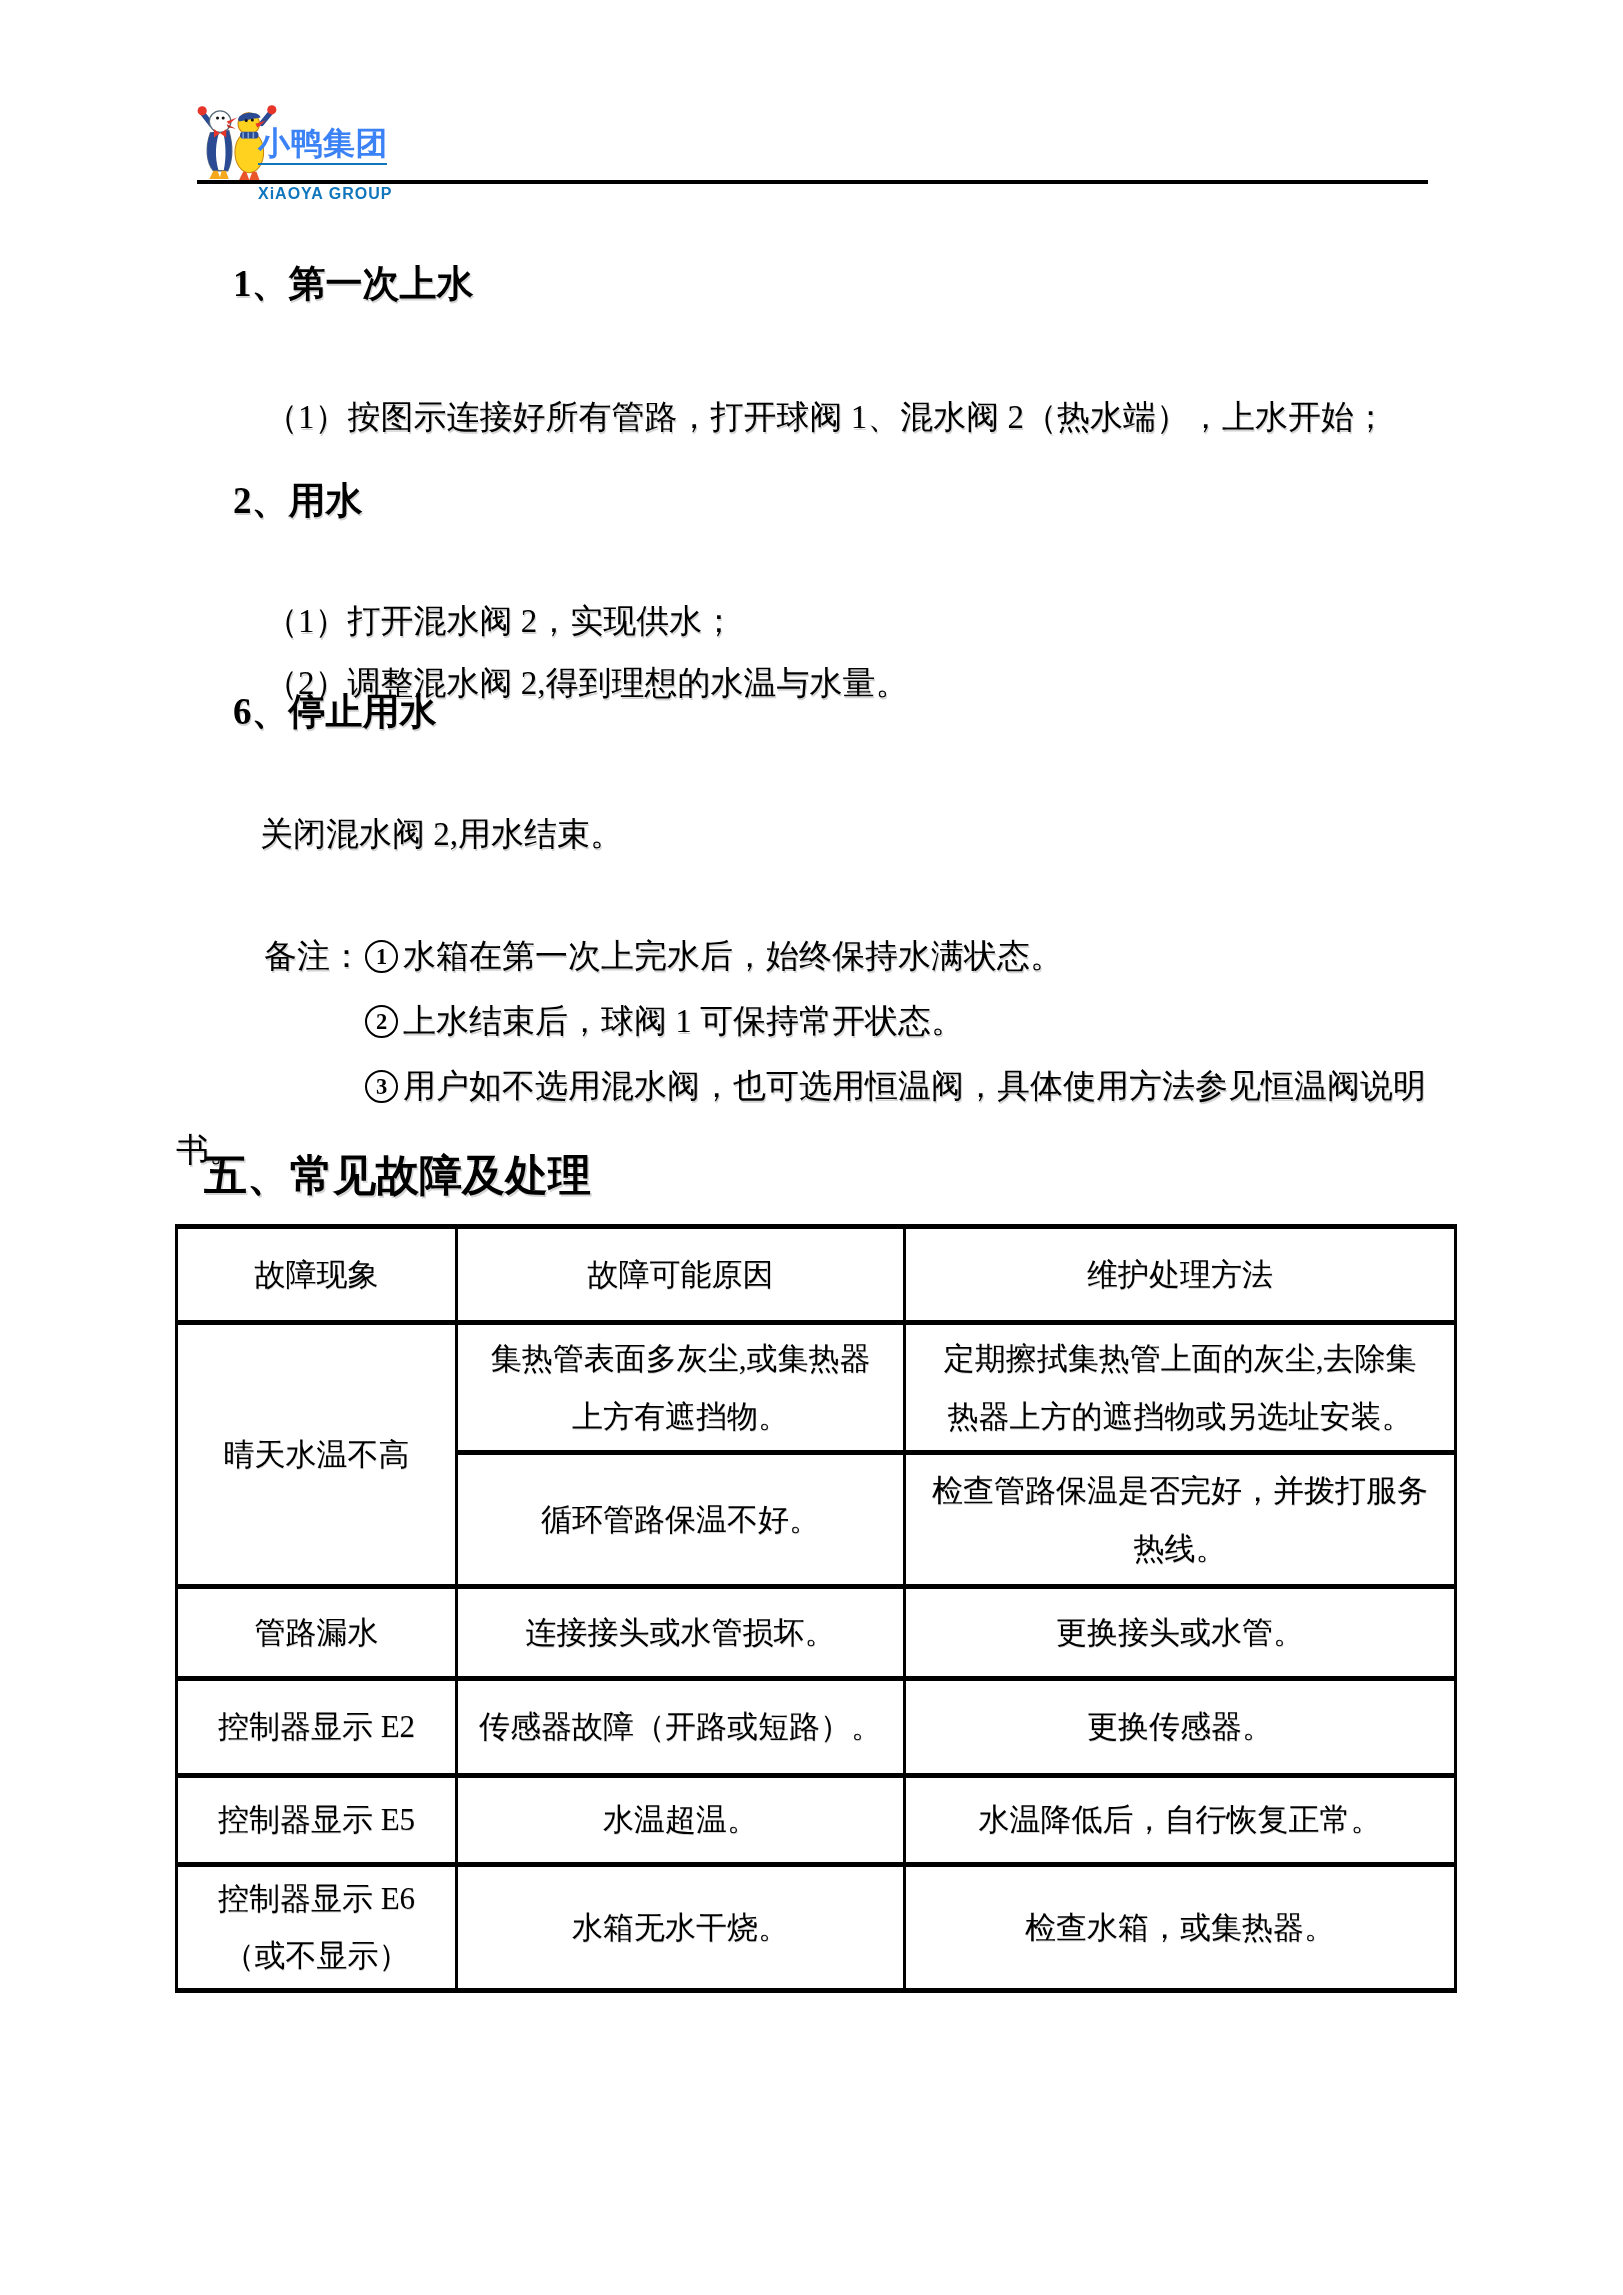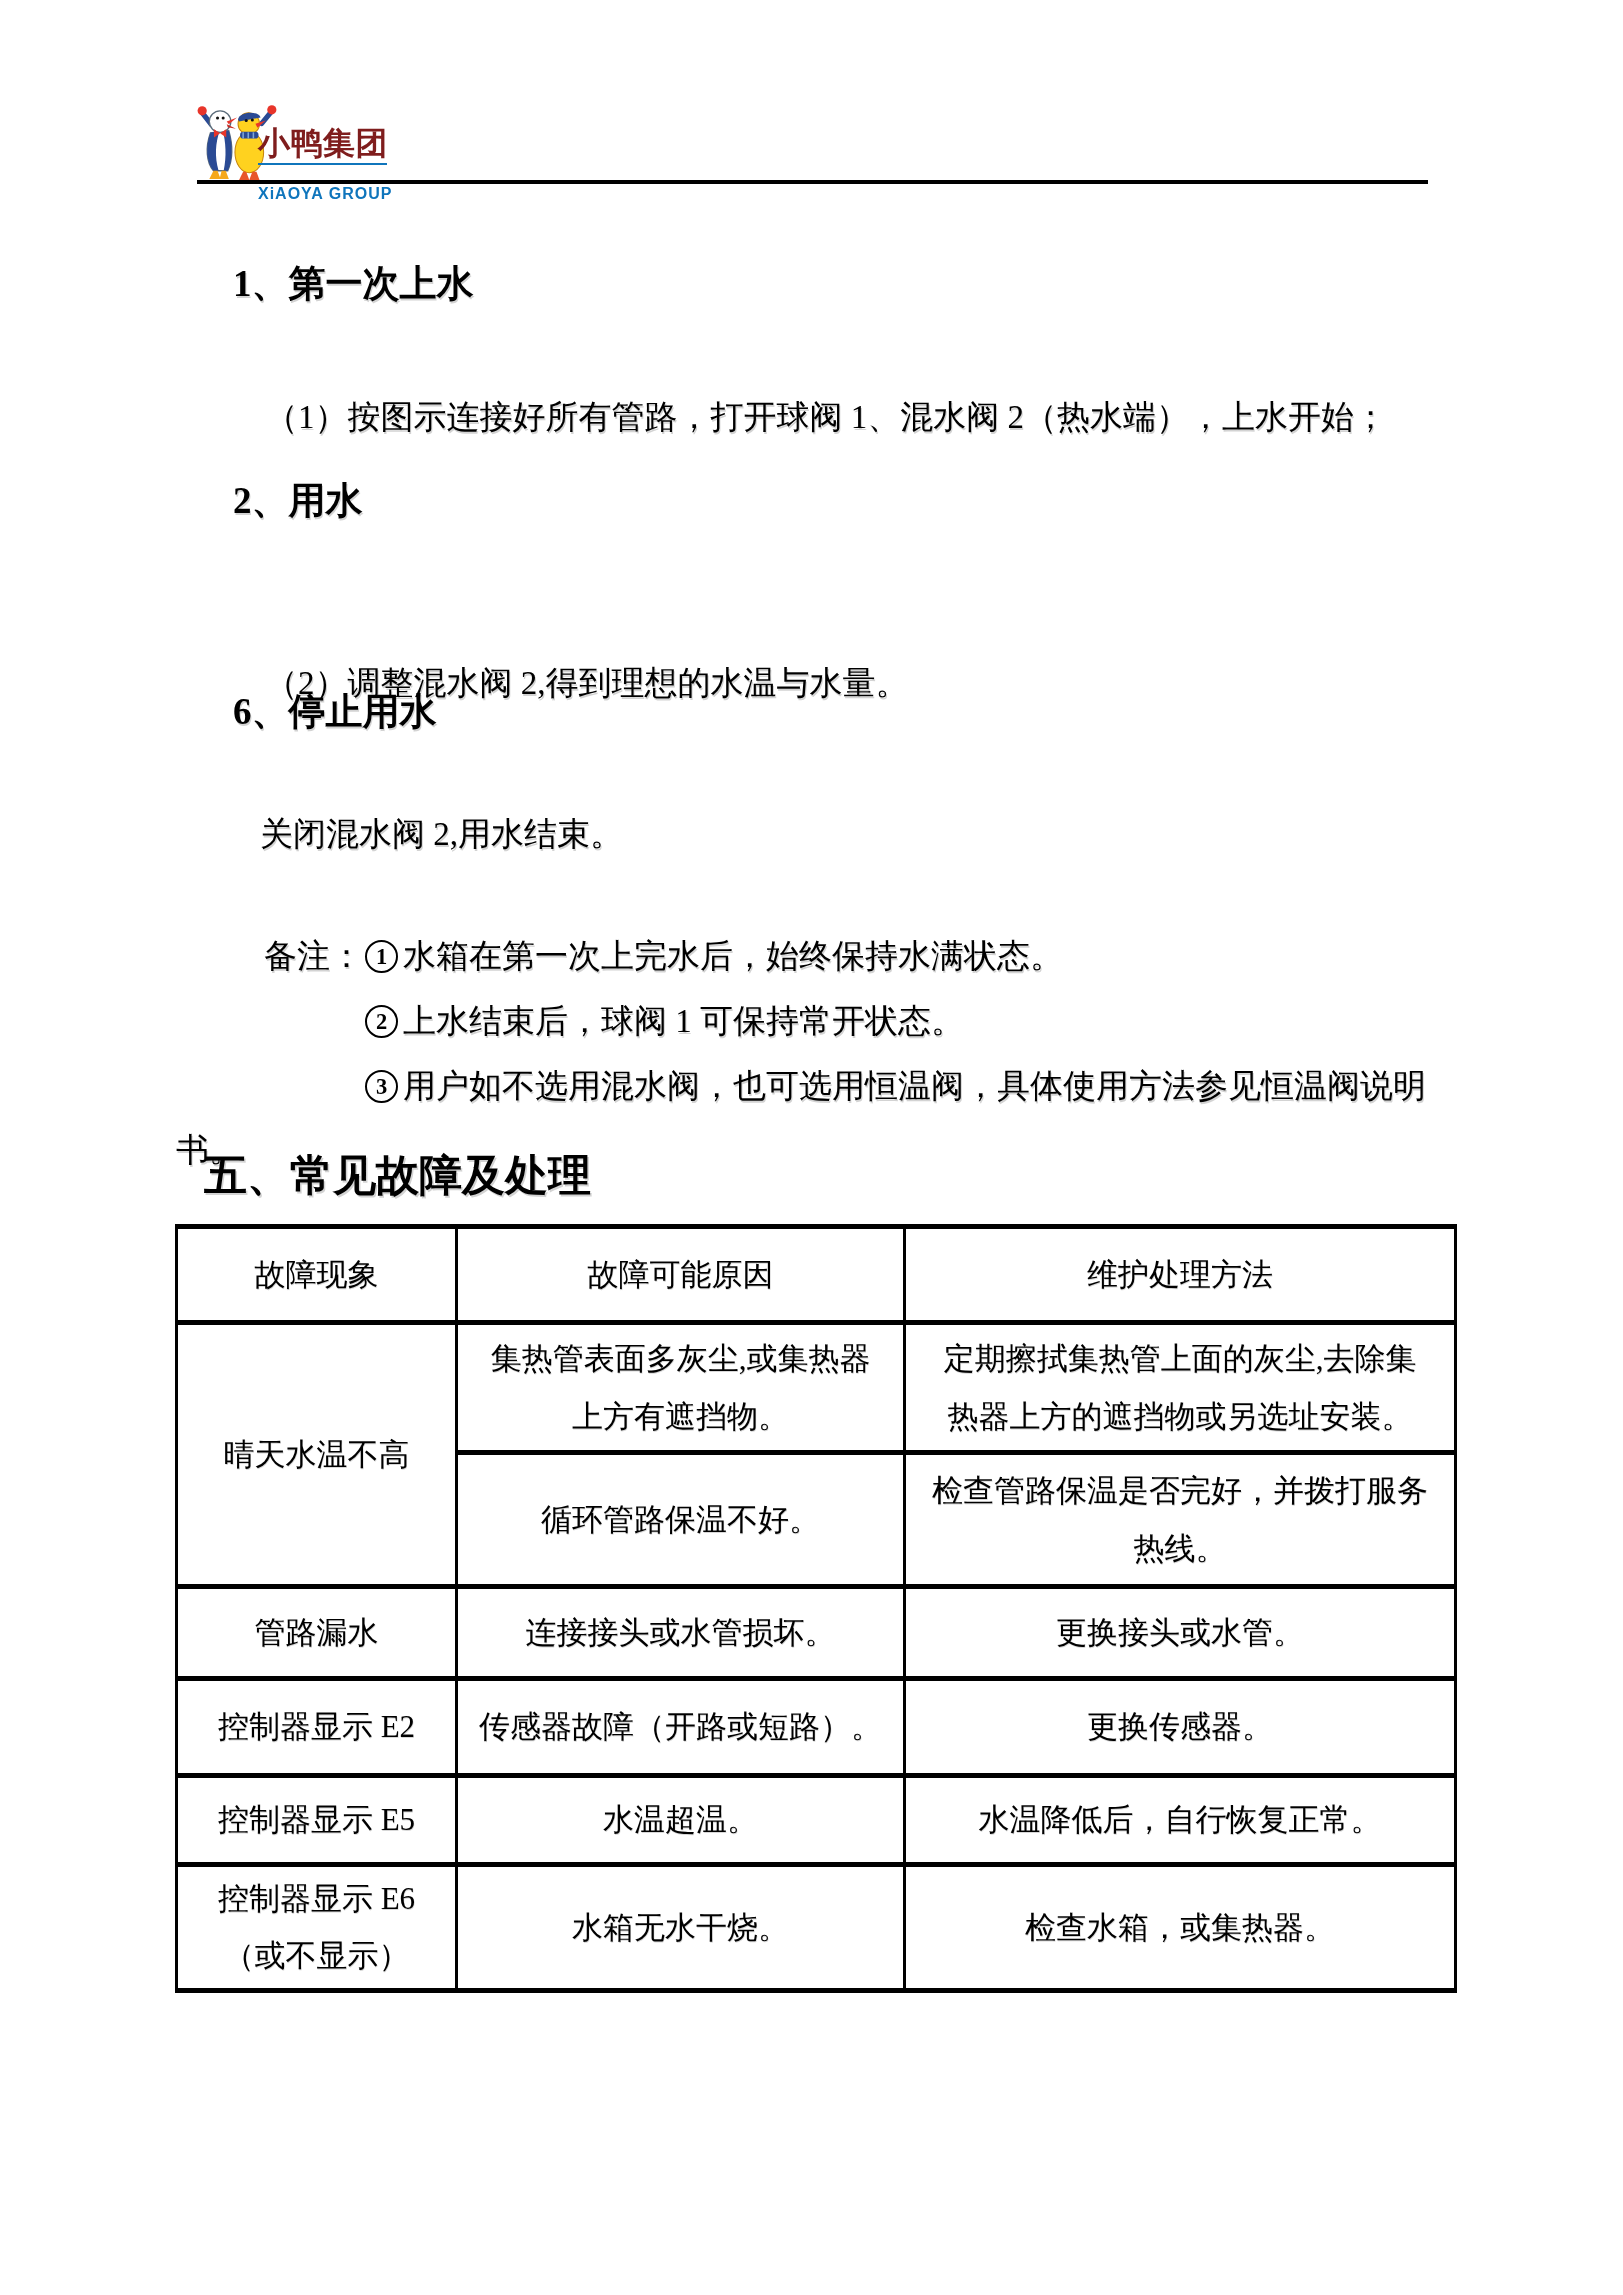--- a/index.html
+++ b/index.html
@@ -86,30 +86,31 @@
     <path d="M116,52 L136,46 L120,60 Z" fill="#e8352a"></path>
     <rect x="86" y="68" width="36" height="13" rx="6" fill="#2a4a94"></rect>
     <line x1="92" y1="69" x2="92" y2="81" stroke="#7fa8d9" stroke-width="3"></line>
     <line x1="102" y1="69" x2="102" y2="81" stroke="#7fa8d9" stroke-width="3"></line>
     <line x1="112" y1="69" x2="112" y2="81" stroke="#7fa8d9" stroke-width="3"></line>
     <path d="M92,146 L84,162 L104,162 L98,146 Z" fill="#e8562a"></path>
     <path d="M110,146 L104,162 L124,162 L118,146 Z" fill="#e8562a"></path>
   </svg>
 
   <div class="logo-text">
-    <div class="logo-cn" style="color:#7f1d1d">小鸭集团</div>
+    <div class="logo-cn" style="color:#3b82f6">小鸭集团</div>
     <div class="logo-rule" style="background:#0f75bc"></div>
     <div class="logo-en" style="color:#0f75bc">XiAOYA GROUP</div>
   </div>
   <div class="header-rule"></div>
 
   <div class="doc h-num h1">1、第一次上水</div>
   <div class="doc bt p11">（1）按图示连接好所有管路，打开球阀 1、混水阀 2（热水端），上水开始；</div>
 
   <div class="doc h-num h2">2、用水</div>
+  <div class="doc bt p21">（1）打开混水阀 2，实现供水；</div>
   <div class="doc bt p22">（2）调整混水阀 2,得到理想的水温与水量。</div>
 
   <div class="doc h-num h3">6、停止用水</div>
   <div class="doc bt p31">关闭混水阀 2,用水结束。</div>
 
   <div class="doc bt note1 note-line">
     <span>备注：</span>
     <span class="circ">1</span>
     <span>水箱在第一次上完水后，始终保持水满状态。</span>
   </div>

